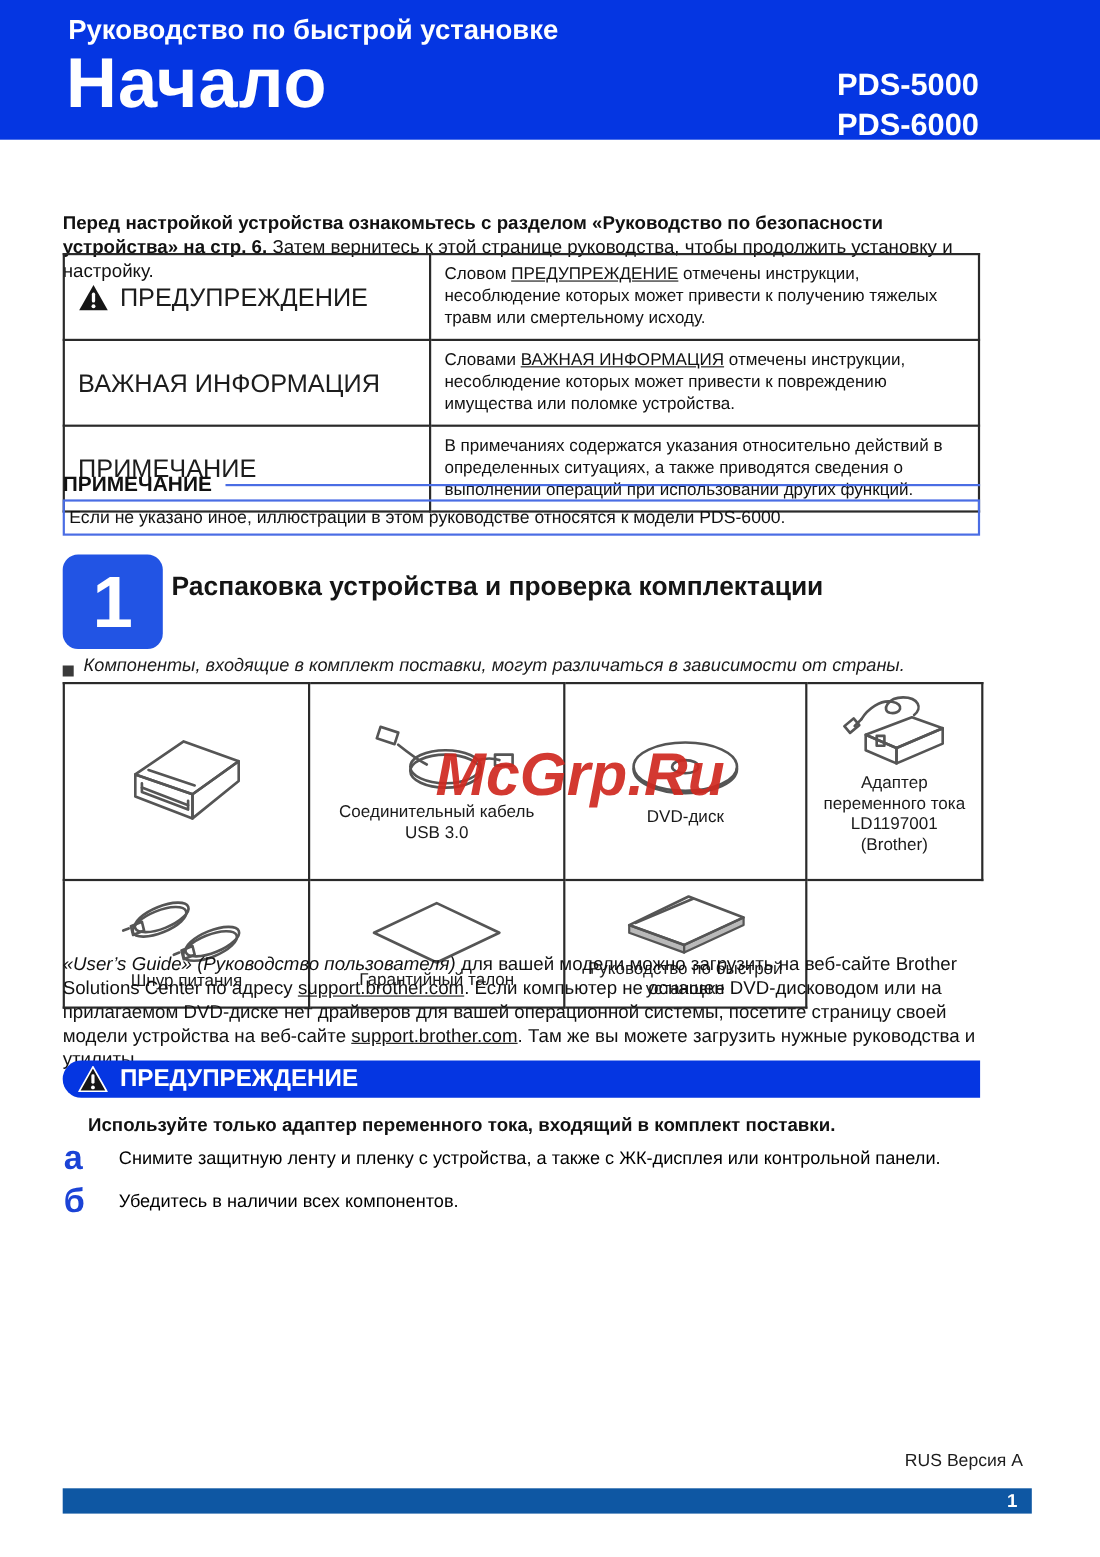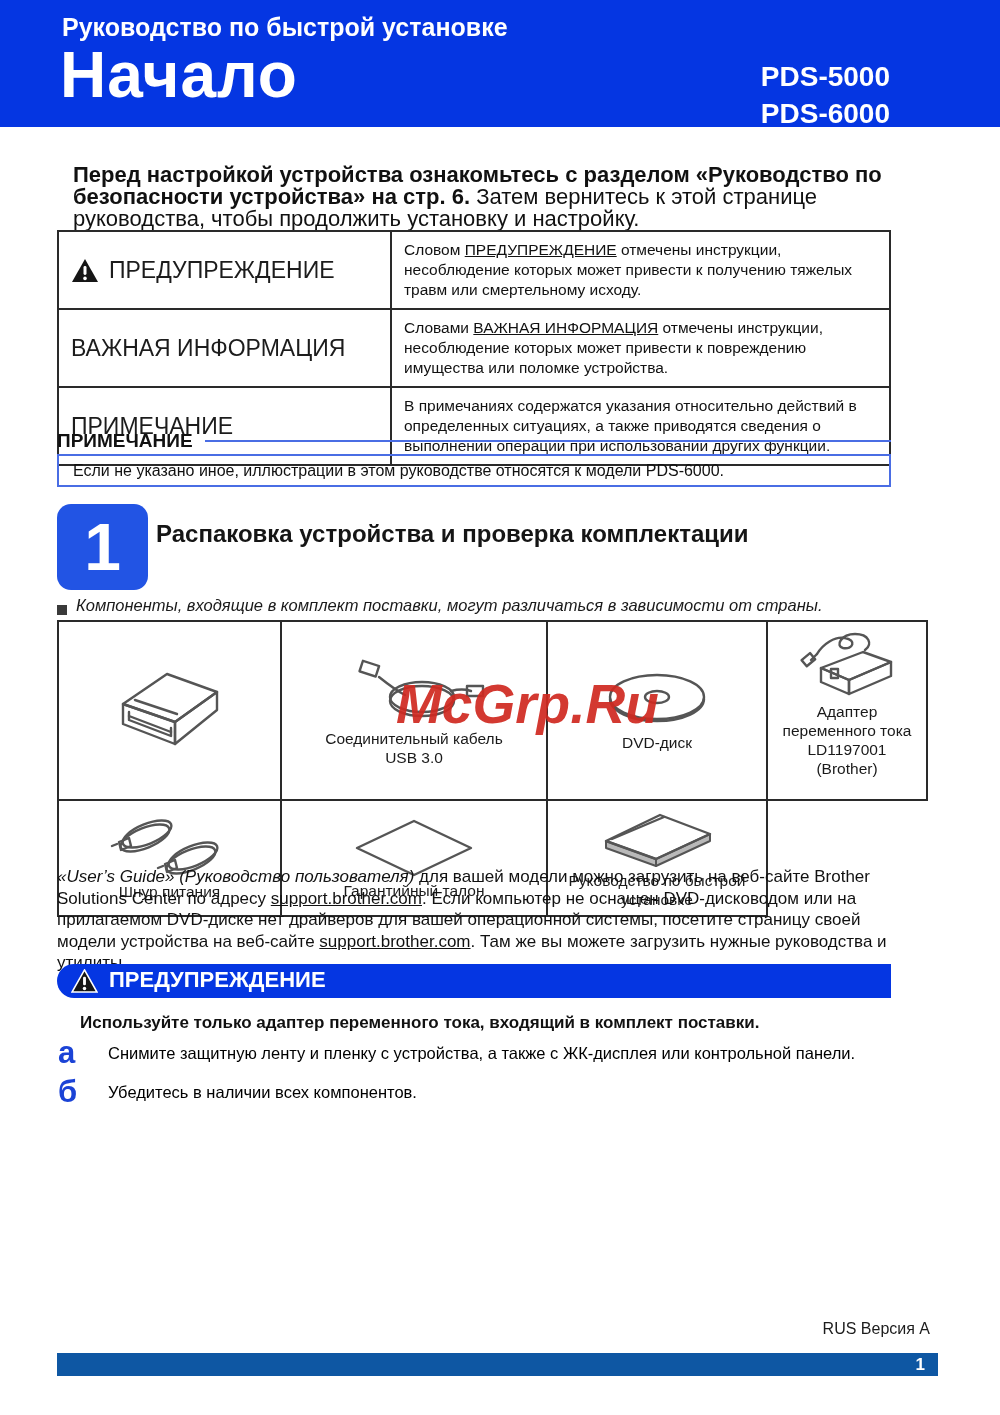--- a/index.html
+++ b/index.html
@@ -7,56 +7,56 @@
   body { font-family: "Liberation Sans", "DejaVu Sans", sans-serif; color: #111; }
   .page { position: relative; width: 1000px; height: 1415px; background: #fff; overflow: hidden; }
 
   
   .header { position: absolute; top: 0; left: 0; width: 1000px; height: 127px; background: #0536e2; color: #fff; }
   .header-subtitle { position: absolute; left: 62px; top: 13px; font-size: 25px; font-weight: bold; }
   .header-title { position: absolute; left: 60px; top: 38px; font-size: 64px; font-weight: bold; letter-spacing: 1px; }
   .header-models { position: absolute; right: 110px; top: 58px; text-align: right; font-size: 28px; font-weight: bold; line-height: 37px; }
 
   
-  .intro { position: absolute; left: 57px; top: 164px; width: 835px; font-size: 22px; line-height: 22px; margin-left: 16px; }
+  .intro { position: absolute; left: 57px; top: 192px; width: 835px; font-size: 17px; line-height: 22px; }
   .intro b { font-weight: bold; }
 
   
   .legend-table { position: absolute; left: 57px; top: 230px; width: 834px; border-collapse: collapse; }
   .legend-table td { border: 2px solid #2a2a2a; vertical-align: middle; }
   .legend-table td.lbl { width: 333px; padding: 10px 12px; font-size: 23px; color: #1c1c1c; }
   .legend-table td.desc { padding: 8px 12px; font-size: 15.5px; line-height: 20px; }
   .legend-table td.desc .term { text-decoration: underline; }
   .lbl-inner { display: flex; align-items: center; gap: 10px; }
   .legend-row { height: 62px; }
 
   .warn-triangle { flex: 0 0 auto; }
 
   
   .note-title-row { position: absolute; left: 57px; top: 430px; width: 834px; display: flex; align-items: center; gap: 12px; }
   .note-title { font-size: 19px; font-weight: bold; white-space: nowrap; }
   .note-rule { flex: 1; height: 0; border-top: 2px solid #4a6de4; }
-  .note-box { position: absolute; left: 57px; top: 454px; width: 834px; height: 33px; border: 2px solid #4a6de4; display: flex; align-items: center; padding-left: 14px; font-size: 16px; }
+  .note-box { position: absolute; left: 57px; top: 454px; width: 834px; height: 33px; border: 2px solid #4a6de4; display: flex; align-items: center; padding-left: 4px; font-size: 16px; }
 
   
   .step1-square { position: absolute; left: 57px; top: 504px; width: 91px; height: 86px; background: #2254e4; border-radius: 14px; display: flex; align-items: center; justify-content: center; }
   .step1-num { color: #fff; font-size: 66px; font-weight: bold; line-height: 1; }
   .step1-title { position: absolute; left: 156px; top: 520px; width: 730px; font-size: 24px; font-weight: bold; color: #151515; }
 
   .bullet-row { position: absolute; left: 57px; top: 596px; width: 835px; display: flex; gap: 9px; align-items: flex-end; }
   .bullet-square { flex: 0 0 auto; width: 10px; height: 10px; background: #3a3a3a; margin-top: 5px; }
   .bullet-text { font-size: 16.5px; font-style: italic; color: #1a1a1a; }
 
   
   .components { position: absolute; left: 57px; top: 620px; border-collapse: collapse; }
   .components td { border: 2px solid #2a2a2a; text-align: center; vertical-align: middle; padding: 6px 8px; }
   .components tr.r1 td { height: 131px; }
   .components tr.r2 td { height: 101px; }
   .components td.c1 { width: 223px; border-radius: 23px; }
-  .components td.c2 { width: 266px; border-radius: 29px; }
+  .components td.c2 { width: 232px; border-radius: 29px; }
   .components td.c3 { width: 220px; }
   .components td.c4 { width: 160px; }
   .components td.ghost { border: none; background: #fff; }
   .comp-caption { font-size: 15.5px; line-height: 19px; color: #1a1a1a; margin-top: 2px; }
   .comp-art { display: block; margin: 0 auto; }
   .art-stroke { fill: none; stroke: #555; stroke-width: 2.4; stroke-linejoin: round; stroke-linecap: round; }
   .art-fill-grey { fill: #b9b9b9; stroke: #555; stroke-width: 2; stroke-linejoin: round; }
 
   
   .guide-par { position: absolute; left: 57px; top: 866px; width: 838px; font-size: 17px; line-height: 21.5px; }

